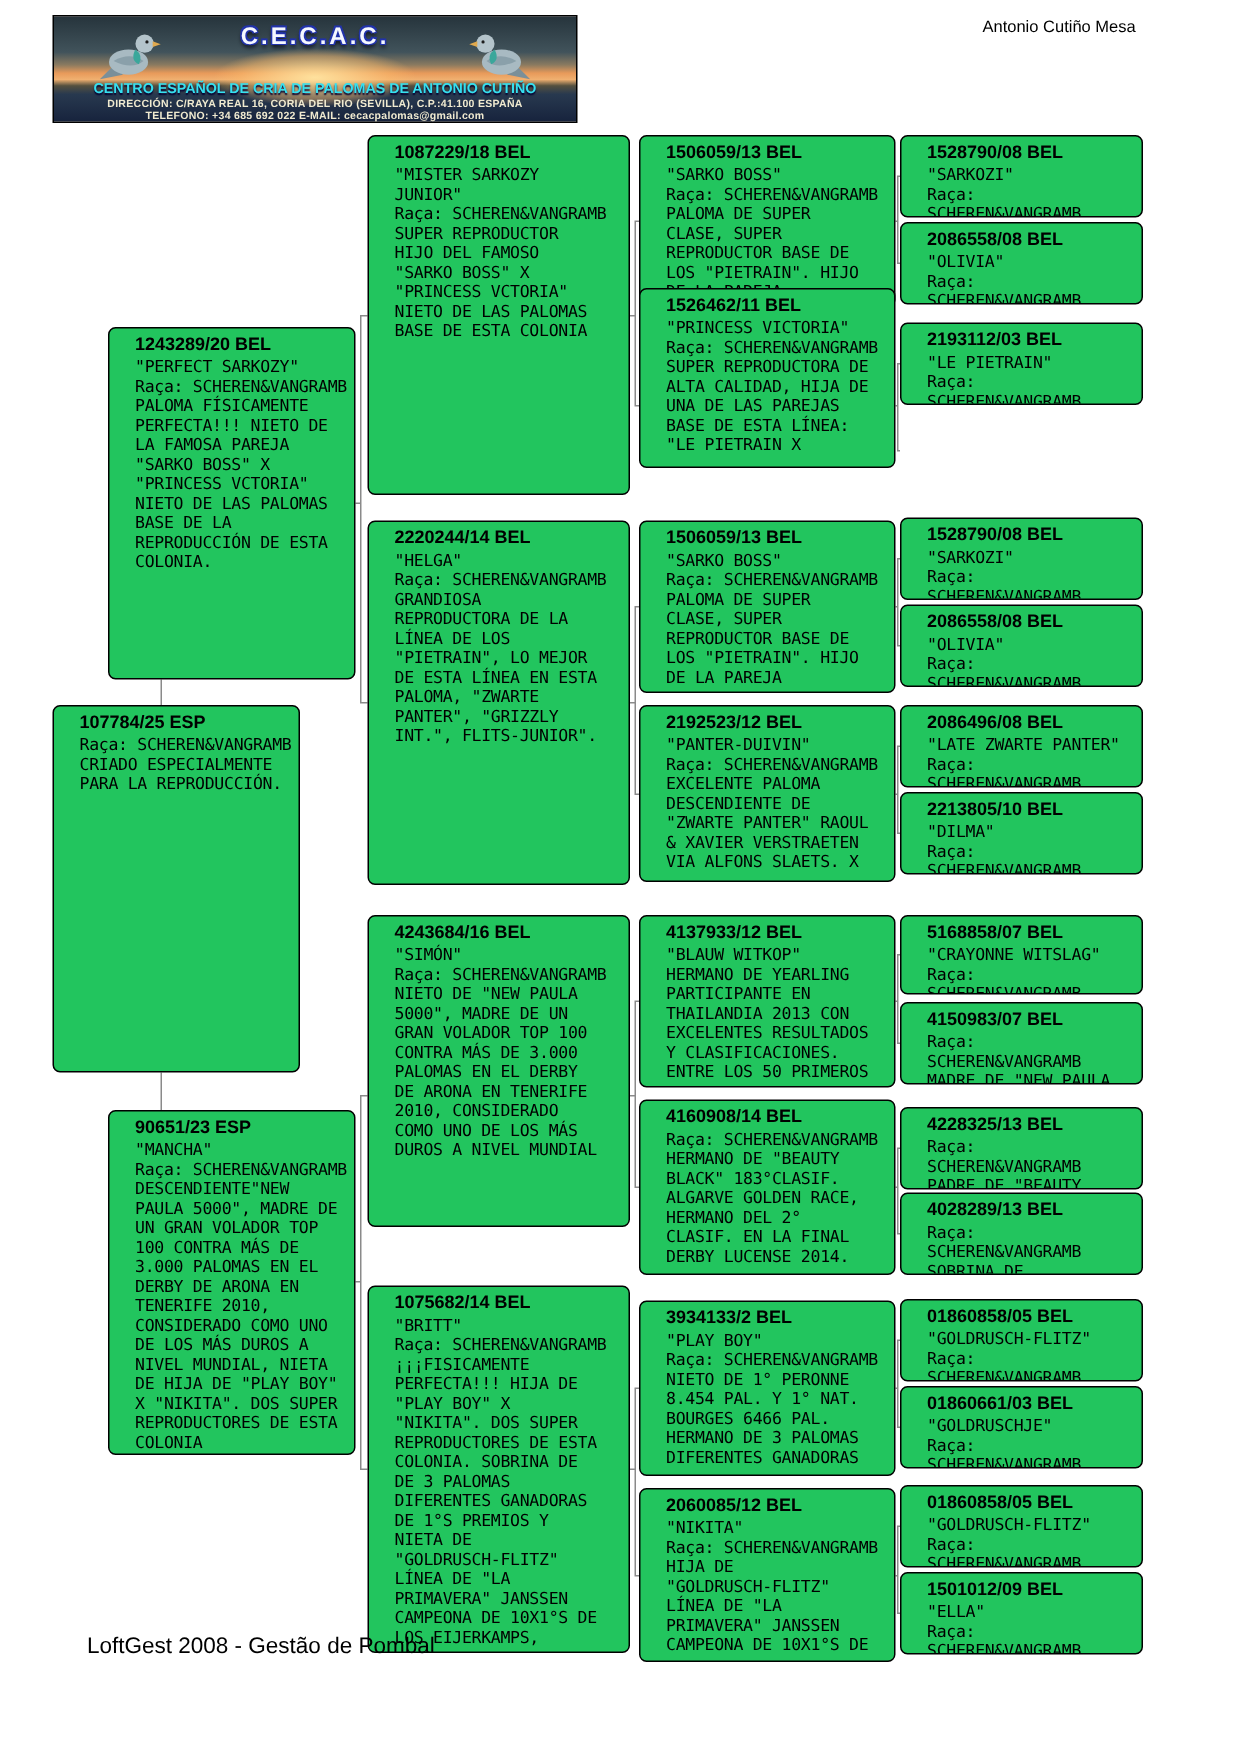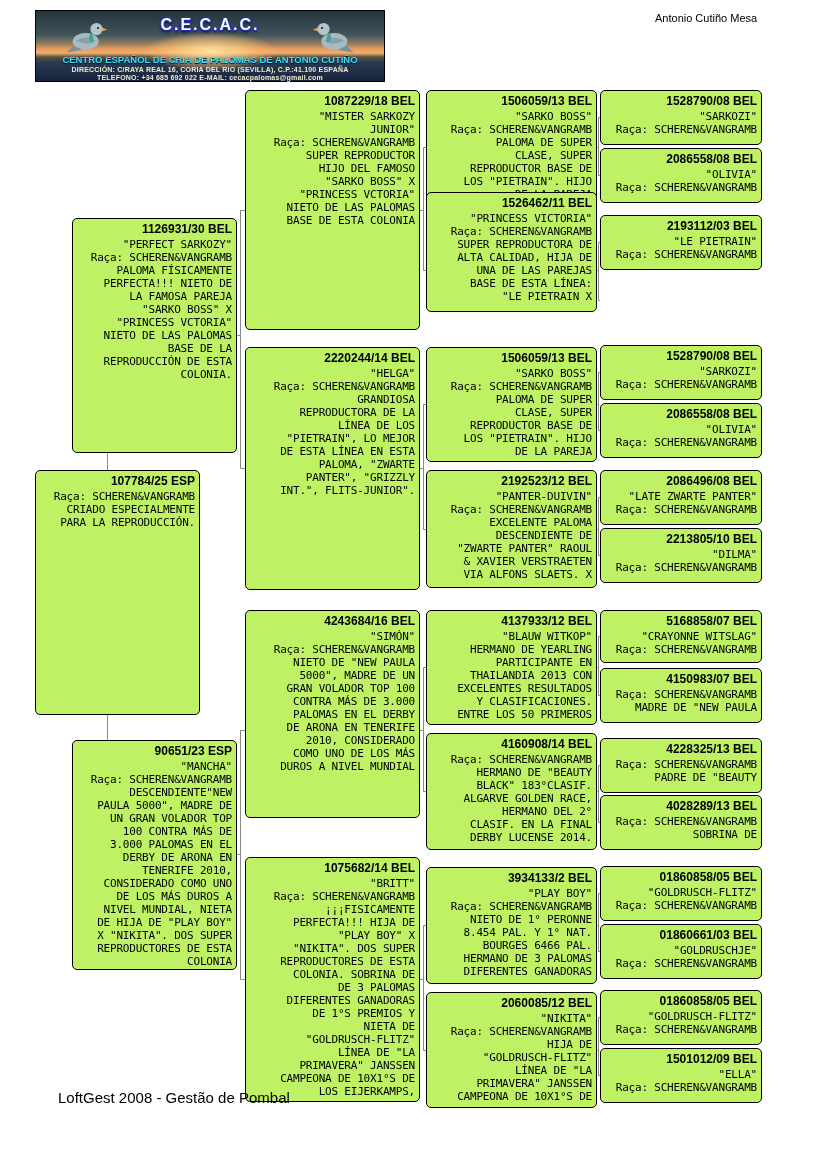--- a/index.html
+++ b/index.html
@@ -42,21 +42,21 @@
     position:absolute; left:655px; top:12px;
     font-family:"Liberation Sans", sans-serif; font-size:11px; color:#000;
   }
   .footer-credit {
     position:absolute; left:58px; top:1089px;
     font-family:Liberation Sans, sans-serif; font-size:15px; color:#000;
   }
   
   .node {
     position:absolute; border:1px solid #000; border-radius:5px;
-    background:#bef264; padding:3px 4px 2px 5px; overflow:hidden;text-align:right;
+    background:#22c55e; padding:3px 4px 2px 17px; overflow:hidden;
   }
   .ring {
     font-family:"Liberation Sans", sans-serif; font-weight:bold; font-size:12px;
     line-height:14px; color:#000; margin-bottom:2px; white-space:nowrap;
   }
   .desc {
     font-family:"DejaVu Sans Mono", monospace; font-size:11px; line-height:13px;
     color:#000; white-space:pre-line; letter-spacing:-0.2px;
   }
   .connectors { position:absolute; left:0; top:0; }
@@ -113,21 +113,21 @@
   </svg>
 
   <div class="node" style="left:35px;top:470px;width:165px;height:245px">
     <div class="ring">107784/25 ESP</div>
     <div class="desc">Raça: SCHEREN&amp;VANGRAMB
 CRIADO ESPECIALMENTE
 PARA LA REPRODUCCIÓN.</div>
   </div>
 
   <div class="node" style="left:72px;top:218px;width:165px;height:235px">
-    <div class="ring">1126931/30 BEL</div>
+    <div class="ring">1243289/20 BEL</div>
     <div class="desc">"PERFECT SARKOZY"
 Raça: SCHEREN&amp;VANGRAMB
 PALOMA FÍSICAMENTE
 PERFECTA!!! NIETO DE
 LA FAMOSA PAREJA
 "SARKO BOSS" X
 "PRINCESS VCTORIA"
 NIETO DE LAS PALOMAS
 BASE DE LA
 REPRODUCCIÓN DE ESTA

